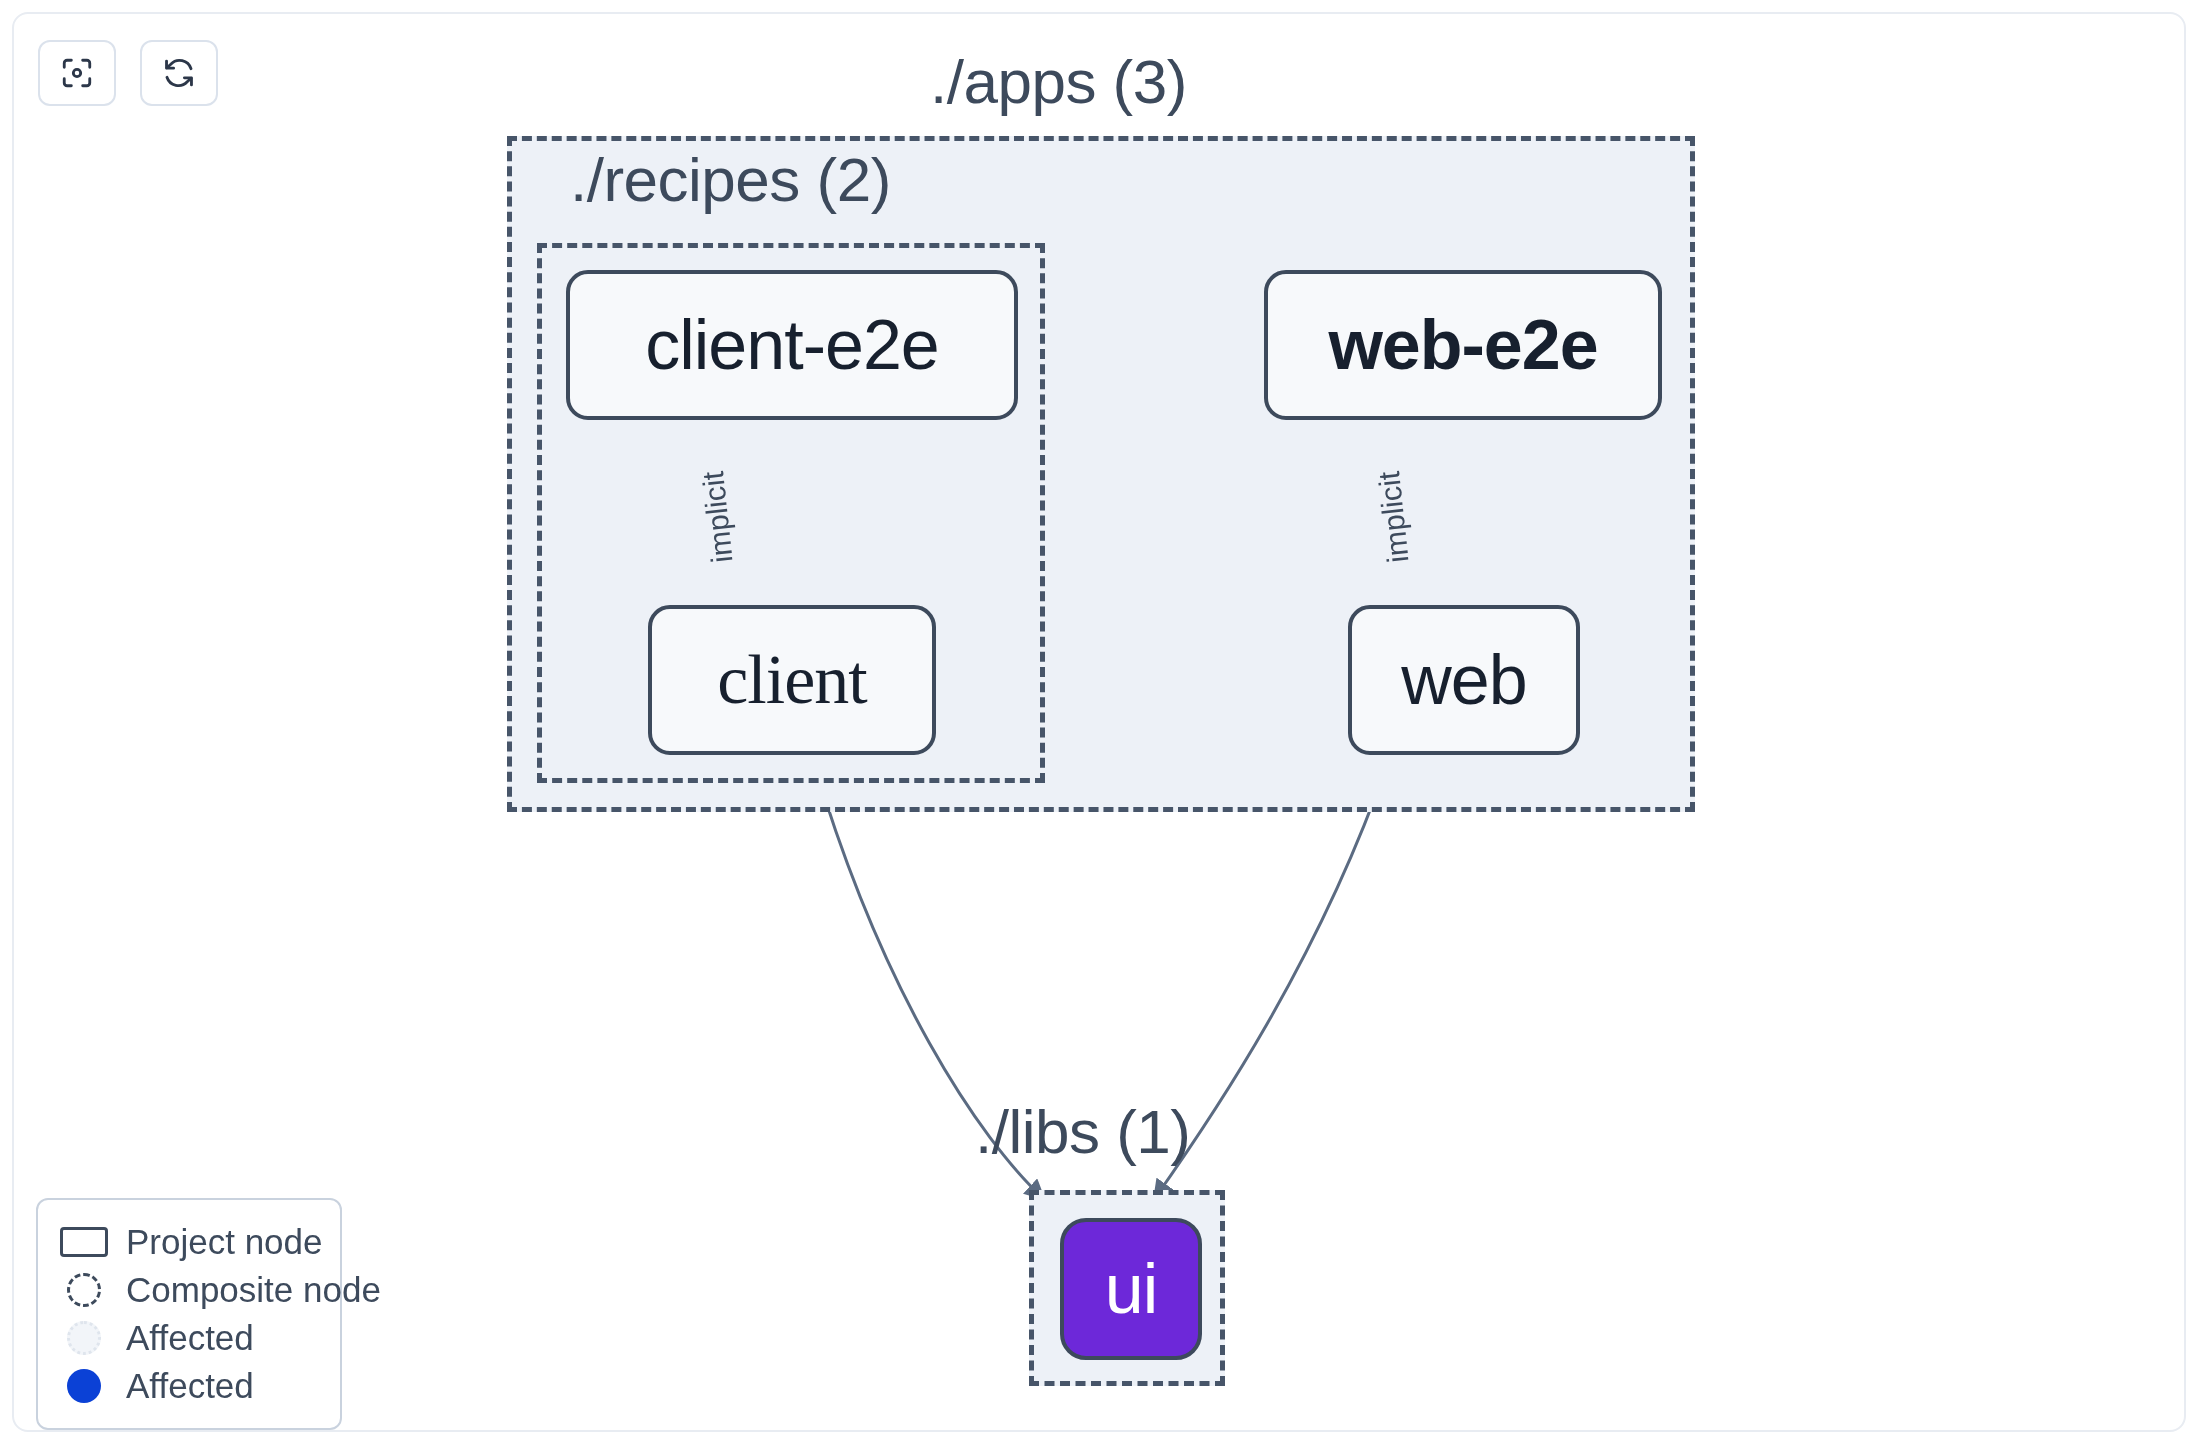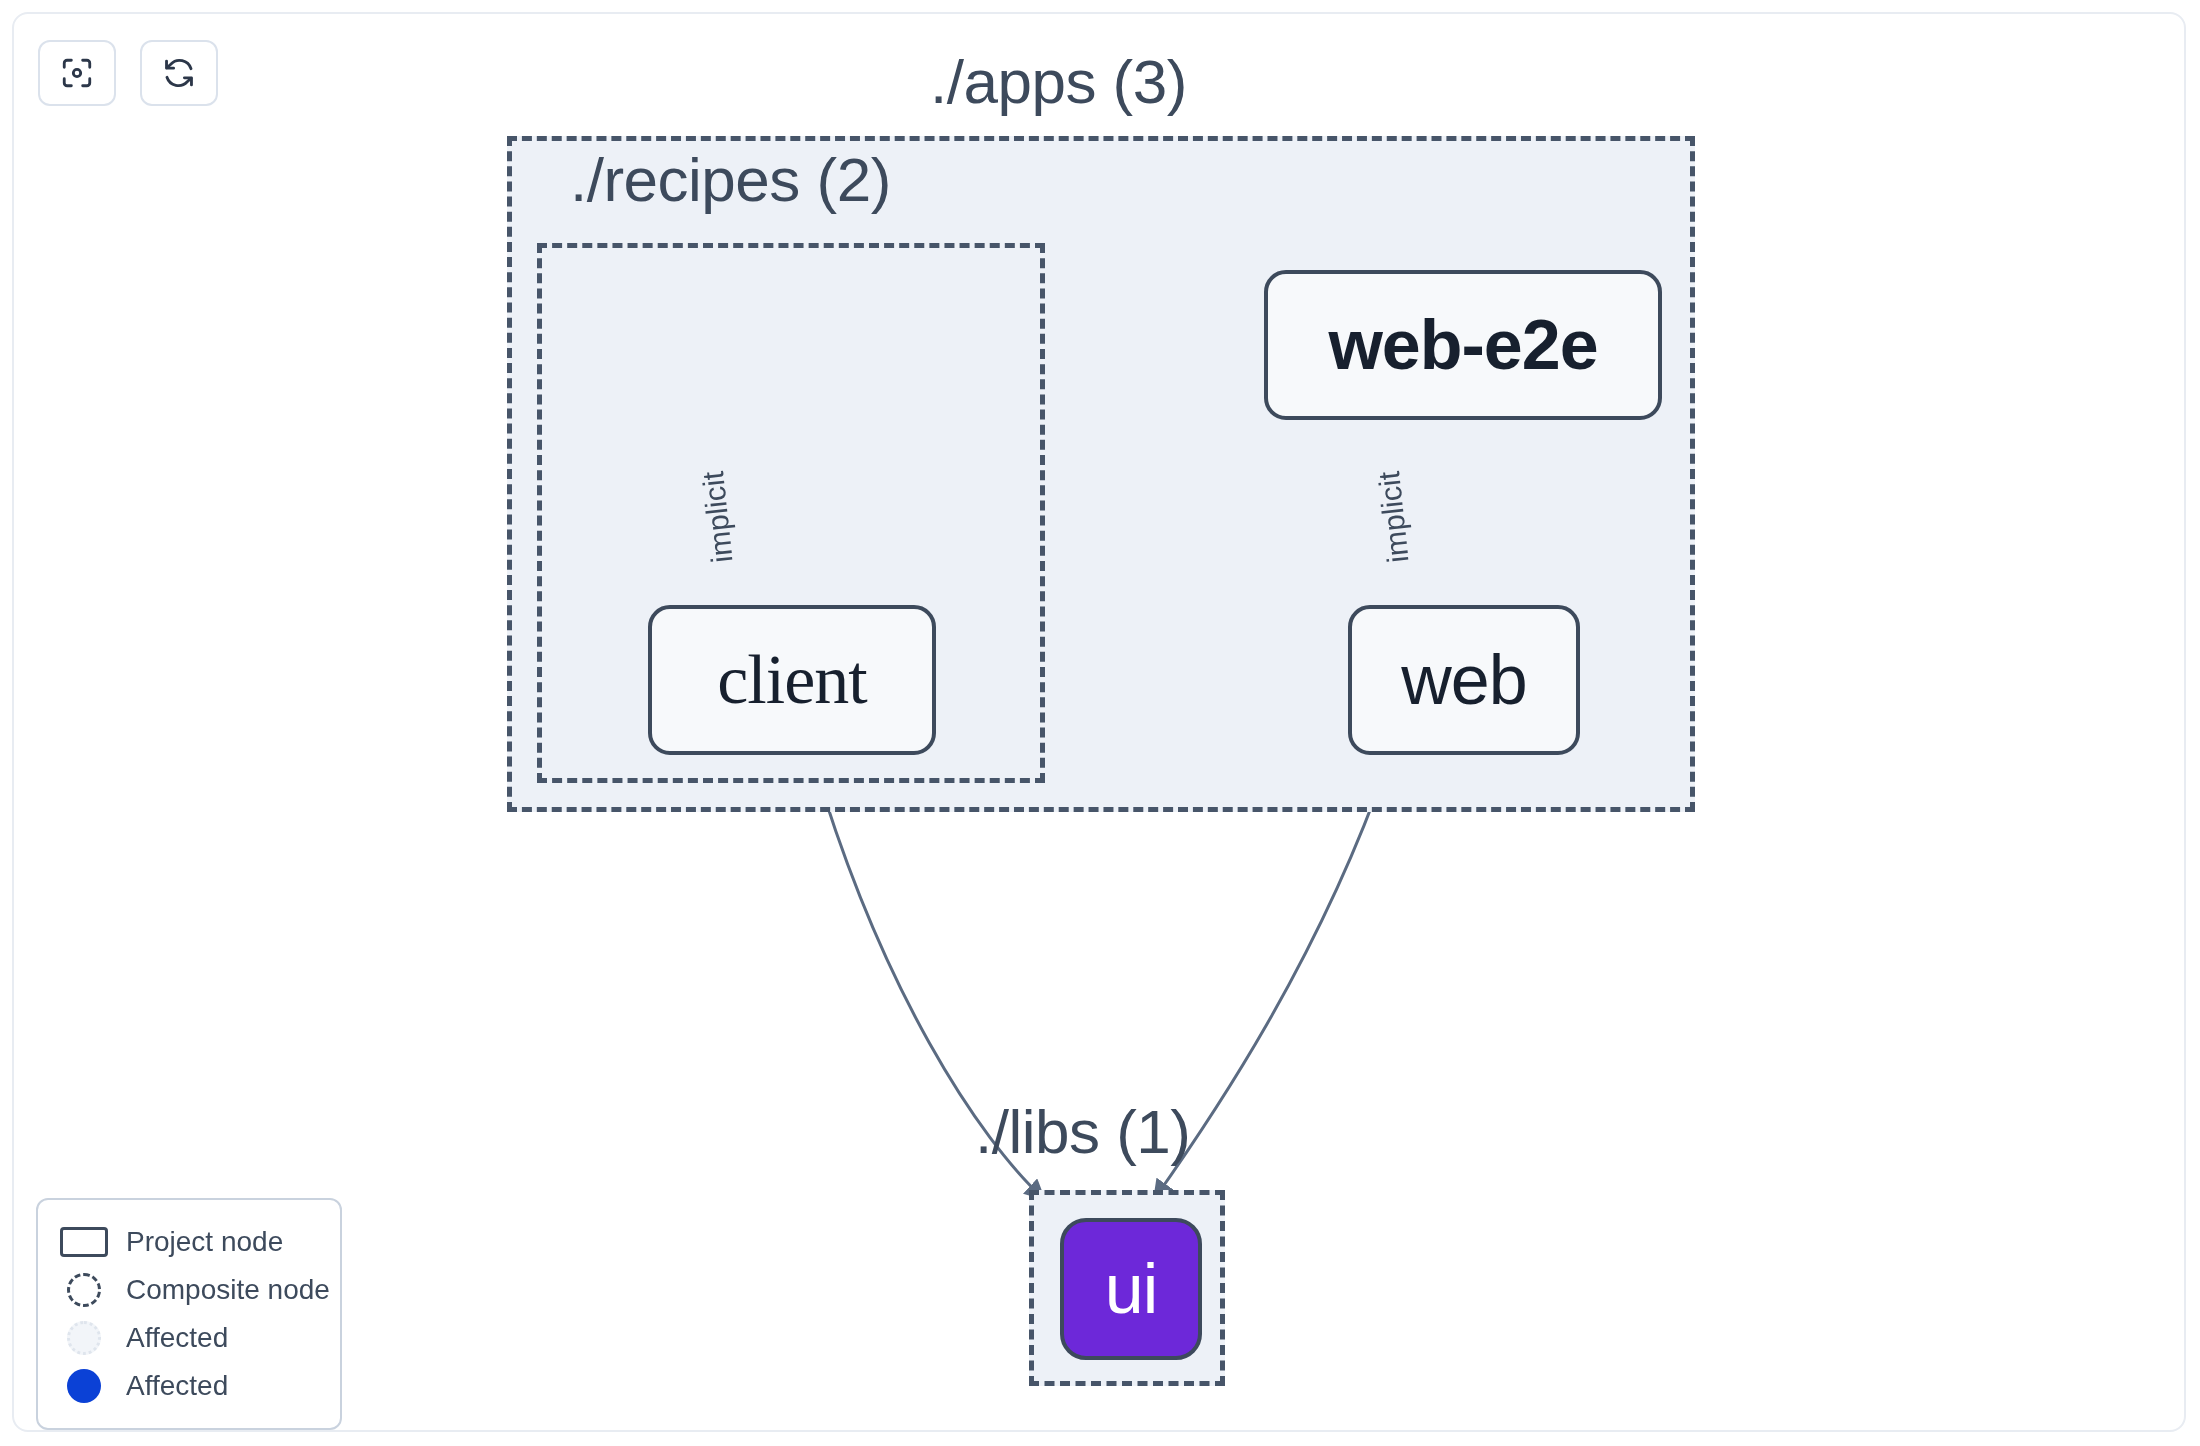--- a/index.html
+++ b/index.html
@@ -155,21 +155,21 @@
     border-radius: 50%;
     background: #f2f5f9;
     box-sizing: border-box;
   }
   .sw-touched-circle {
     width: 34px; height: 34px;
     border-radius: 50%;
     background: #0b41d6;
   }
   .legend-text {
-    font-size: 28px;
+    font-size: 35px;
     color: #3d4a5c;
     margin-left: 14px;
     white-space: nowrap;
   }
 </style>
 </head>
 <body>
 
 <div id="app">
   <div class="canvas-frame"></div>
@@ -223,20 +223,23 @@
 
     <path d="M 812 756 C 880 990 980 1140 1043 1198" fill="none" stroke="#5b6b82" stroke-width="3" marker-end="url(#arrow)"></path>
 
     <path d="M 1390 756 C 1320 960 1210 1120 1155 1198" fill="none" stroke="#5b6b82" stroke-width="3" marker-end="url(#arrow)"></path>
   </svg>
 
   <div class="edge-label" style="left:672px; top:500px; transform: rotate(-96deg);">implicit</div>
 
   <div class="edge-label" style="left:1348px; top:500px; transform: rotate(-96deg);">implicit</div>
 
+  <div class="node" style="left:566px; top:270px; width:452px; height:150px;">
+    <span class="node-label">client-e2e</span>
+  </div>
 
   <div class="node" style="left:1264px; top:270px; width:398px; height:150px;font-weight:bold;">
     <span class="node-label">web-e2e</span>
   </div>
 
   <div class="node" style="left:648px; top:605px; width:288px; height:150px;font-family:Liberation Serif, serif;">
     <span class="node-label">client</span>
   </div>
 
   <div class="node" style="left:1348px; top:605px; width:232px; height:150px;">

